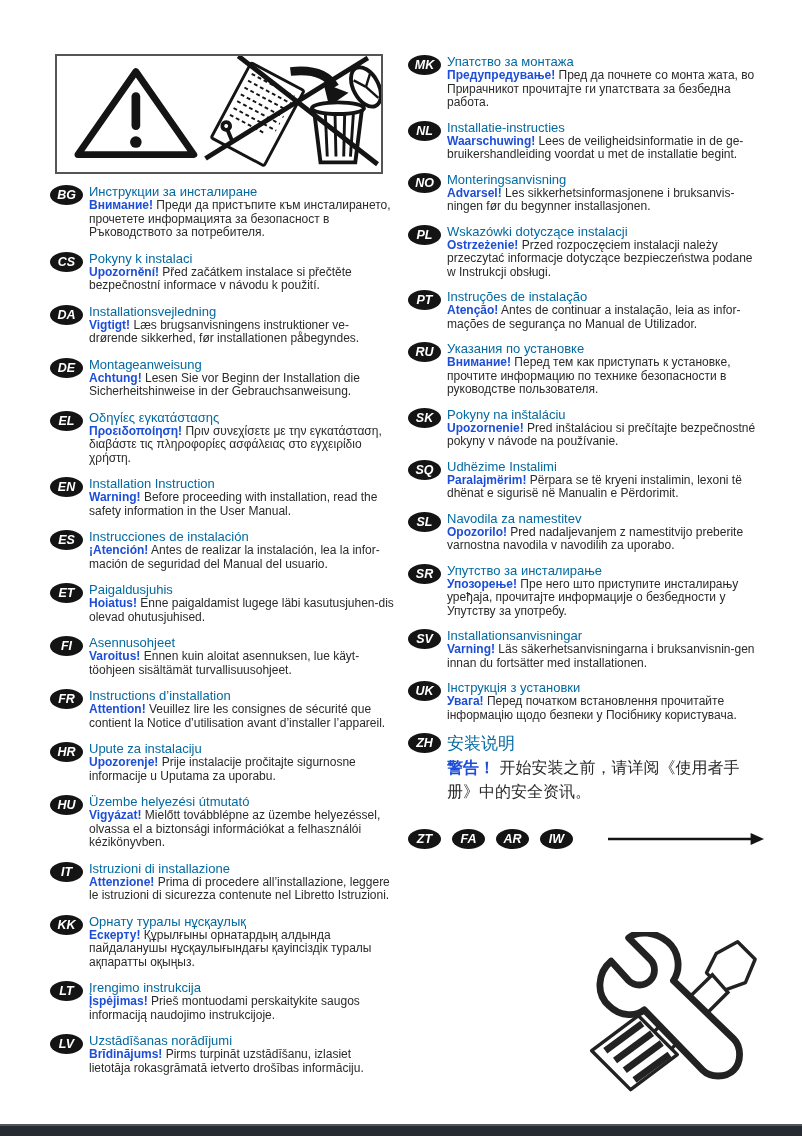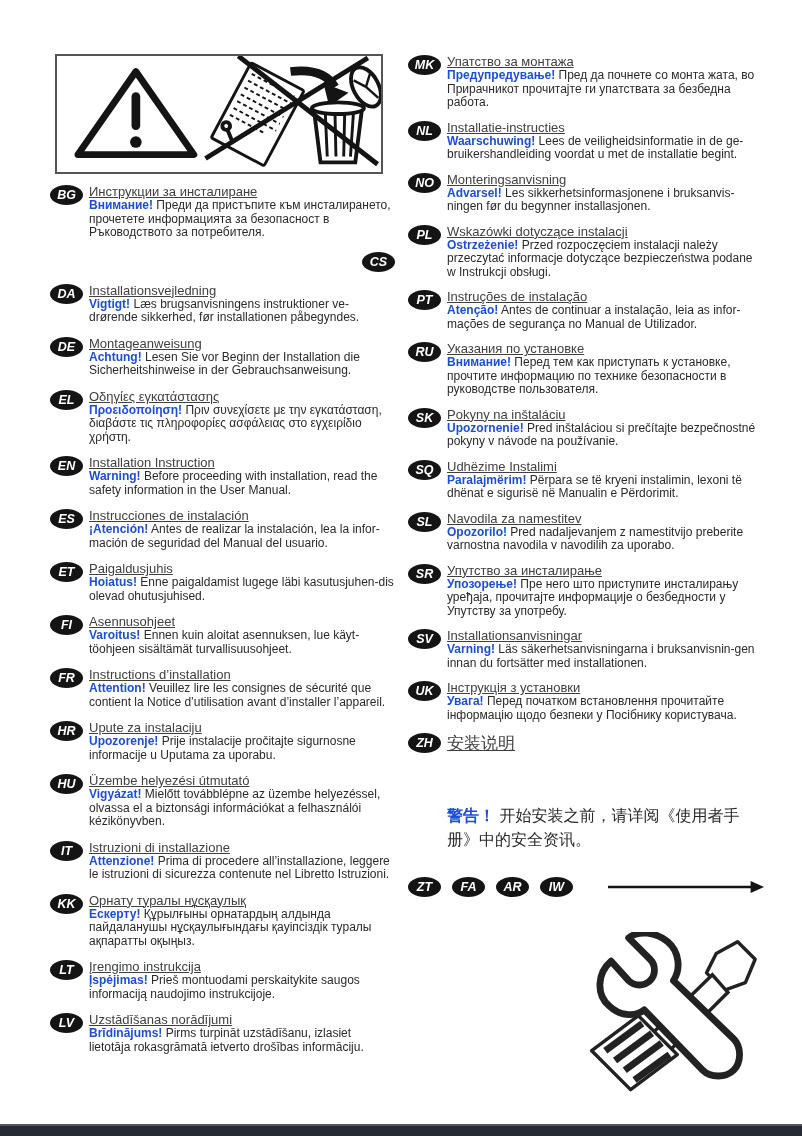--- a/index.html
+++ b/index.html
@@ -26,27 +26,27 @@
 
   .lang-section{display:flex;gap:6px;}
   .badge{
     flex:0 0 33px;height:20px;border-radius:50%;
     background:#141414;color:#fff;
     font-weight:700;font-style:italic;font-size:12.5px;
     display:flex;align-items:center;justify-content:center;
     margin-top:1px;
   }
   .content{flex:1;min-width:0;}
-  .title{font-size:13px;line-height:15px;color:#404040;text-decoration:underline;}
+  .title{font-size:13px;line-height:15px;color:#0369a1;}
   .body{font-size:12px;line-height:13.5px;color:#2a2a2a;}
   .warn{font-weight:700;color:#1d4ed8;}
 
   
   .zh-large .title{font-size:17px;line-height:24px;}
-  .zh-large .body{font-size:16px;line-height:24px;margin-top:48px;}
+  .zh-large .body{font-size:16px;line-height:24px;}
 
   
   .rtl-row{display:flex;align-items:center;margin-top:14px;gap:21px;}
   .rtl-row .badges{display:flex;gap:11px;}
   .rtl-row .arrow{flex:1;margin-left:14px;height:14px;}
   .rtl-row .arrow svg{display:block;width:100%;height:100%;}
 
   
   .toolsfig{position:absolute;left:578px;top:932px;width:185px;height:180px;}
   .toolsfig svg{display:block;width:100%;height:100%;}
@@ -122,20 +122,24 @@
   <div class="col col-left">
       <section class="lang-section">
     <span class="badge">BG</span>
     <div class="content">
       <div class="title">Инструкции за инсталиране</div>
       <div class="body"><b class="warn">Внимание!</b> <span class="rest">Преди да пристъпите към инсталирането, прочетете информацията за безопасност в Ръководството за потребителя.</span></div>
     </div>
   </section>
       <section class="lang-section">
     <span class="badge">CS</span>
+    <div class="content">
+      <div class="title">Pokyny k instalaci</div>
+      <div class="body"><b class="warn">Upozornění!</b> <span class="rest">Před začátkem instalace si přečtěte bezpečnostní informace v návodu k použití.</span></div>
+    </div>
   </section>
       <section class="lang-section">
     <span class="badge">DA</span>
     <div class="content">
       <div class="title">Installationsvejledning</div>
       <div class="body"><b class="warn">Vigtigt!</b> <span class="rest">Læs brugsanvisningens instruktioner ve-drørende sikkerhed, før installationen påbegyndes.</span></div>
     </div>
   </section>
       <section class="lang-section">
     <span class="badge">DE</span>

